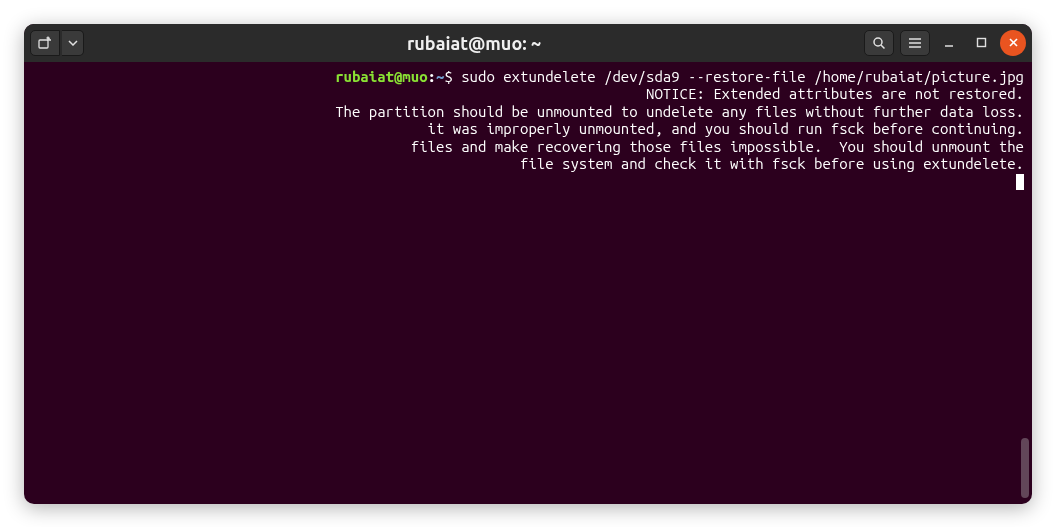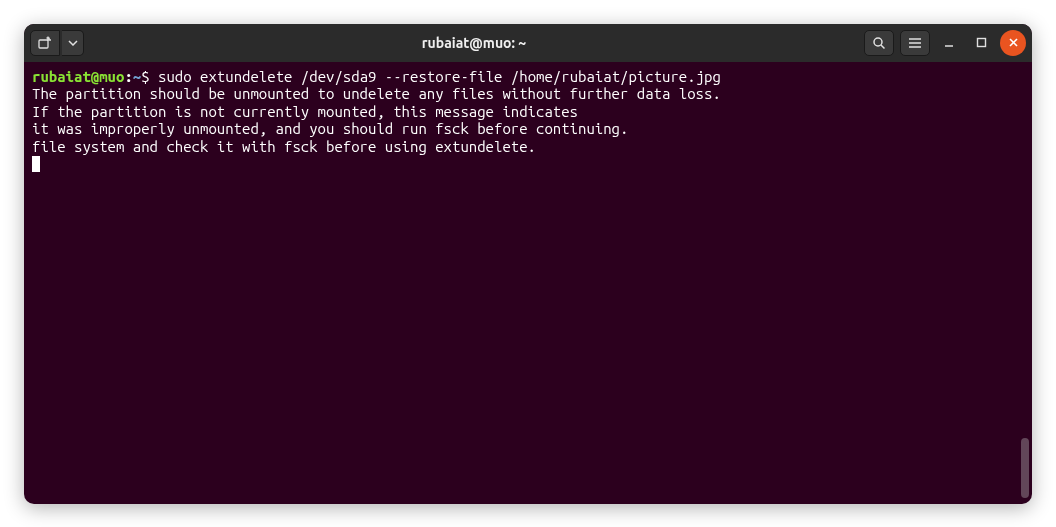--- a/index.html
+++ b/index.html
@@ -58,21 +58,21 @@
     .tb-btn.dropdown {
       border-radius: 0 5px 5px 0;
       width: 22px;
       border-left: none;
     }
     .titlebar-center {
       flex: 1;
       text-align: center;
       color: #f0f0f0;
       font-weight: 600;
-      font-size: 14px;
+      font-size: 18px;
     }
     .titlebar-right {
       display: flex;
       align-items: center;
       gap: 6px;
     }
     .tb-icon-btn {
       width: 30px;
       height: 26px;
       background: #3a3a3a;
@@ -104,20 +104,21 @@
       padding: 6px 8px;
       font-family: "Ubuntu Mono", "DejaVu Sans Mono", Consolas, monospace;
       font-size: 15px;
       line-height: 17.5px;
       color: #ffffff;
       overflow: hidden;
       position: relative;
     }
     .line {
       white-space: pre;
+      text-align: right;
     }
     .prompt-user {
       color: #8ae234;
       font-weight: bold;
     }
     .prompt-colon {
       color: #ffffff;
       font-weight: bold;
     }
     .prompt-path {
@@ -203,23 +204,24 @@
         <svg width="11" height="11" viewBox="0 0 11 11">
           <line x1="2" y1="2" x2="9" y2="9" stroke="#fff" stroke-width="1.6"></line>
           <line x1="9" y1="2" x2="2" y2="9" stroke="#fff" stroke-width="1.6"></line>
         </svg>
       </div>
     </div>
   </div>
 
   <div class="terminal-body">
     <div class="line"><span class="prompt-user">rubaiat@muo</span><span class="prompt-colon">:</span><span class="prompt-path">~</span><span class="prompt-dollar">$</span><span class="cmd"> sudo extundelete /dev/sda9 --restore-file /home/rubaiat/picture.jpg</span></div>
+    <div class="line">NOTICE: Extended attributes are not restored.</div>
     <div class="line">The partition should be unmounted to undelete any files without further data loss.</div>
-    <div class="line">If the partition is not currently mounted, this message indicates</div>
     <div class="line">it was improperly unmounted, and you should run fsck before continuing.</div>
+    <div class="line">files and make recovering those files impossible.  You should unmount the</div>
     <div class="line">file system and check it with fsck before using extundelete.</div>
     <div class="line"><span class="cursor"></span></div>
   </div>
 
   <div class="scrollbar-track">
     <div class="scrollbar-thumb"></div>
   </div>
 </div>
 
 </body></html>

